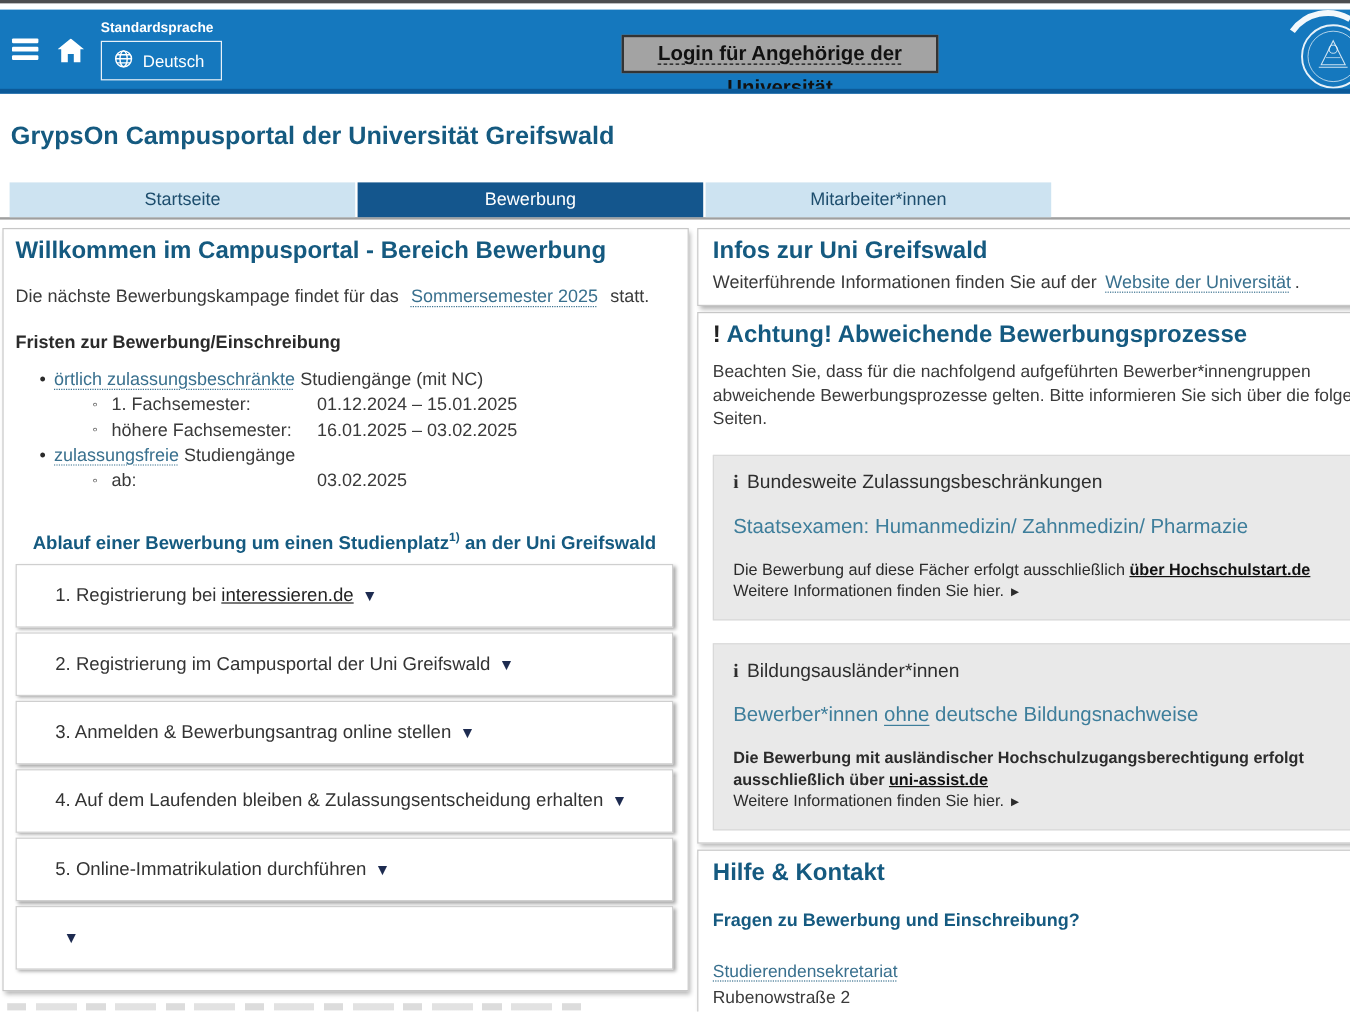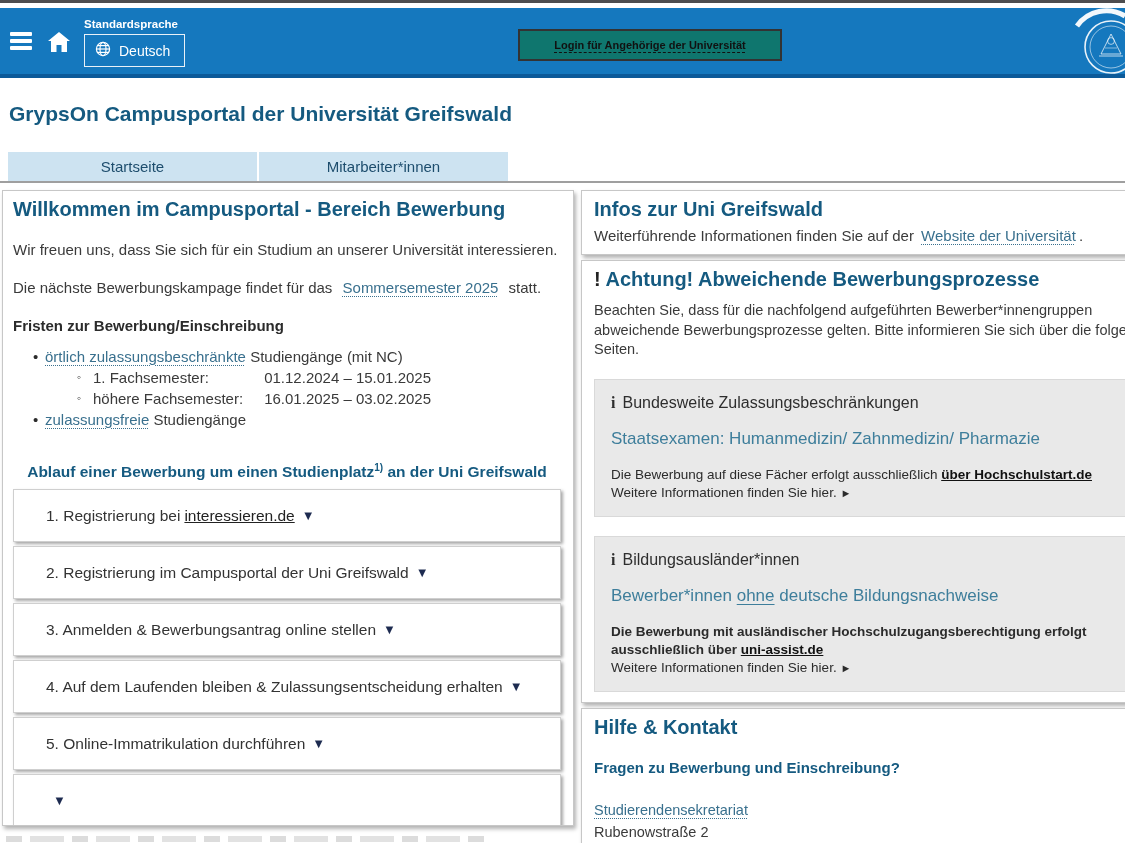--- a/index.html
+++ b/index.html
@@ -15,32 +15,32 @@
     border-bottom:4px solid #0c5a99; overflow:hidden; }
   .burger { position:absolute; left:10px; top:24px; width:22px; height:18px;
     cursor:pointer; }
   .burger span { display:block; height:4px; background:#fff; margin-bottom:3px; border-radius:1px; }
   .home-btn { position:absolute; left:48px; top:24px; width:22px; height:20px; cursor:pointer; }
   .lang-wrap { position:absolute; left:84px; top:10px; }
   .lang-label { color:#fff; font-size:11.5px; font-weight:bold; margin-bottom:4px; }
   .lang-btn { display:flex; align-items:center; gap:8px; border:1px solid #e8f1f8;
     padding:6px 14px 6px 10px; color:#fff; font-size:14px; cursor:pointer; background:transparent; }
   .login-btn { position:absolute; left:518px; top:21px; width:264px; height:32px;
-    background:#0f766e; border:2px solid #333; color:#111; font-weight:bold; font-size:11px;
+    background:#a3a3a3; border:2px solid #333; color:#111; font-weight:bold; font-size:17px;
     text-align:center; line-height:28px; cursor:pointer; }
   .login-btn span { text-decoration:underline dashed 1px; text-underline-offset:3px; }
   .brand { position:absolute; right:60px; top:17px; text-align:right; color:#fff; }
   .brand-l1 { font-size:15.5px; letter-spacing:1.5px; font-weight:bold; }
   .brand-l2 { font-size:12.5px; margin-top:3px; opacity:.95; }
   .seal { position:absolute; right:-32px; top:-4px; }
 
   
   .page-title { margin:24px 0 0 9px; font-size:21px; font-weight:bold; color:#155a80; }
   .tabbar { display:flex; margin:26px 0 0 8px; }
-  .tab { width:249px; height:29px; margin-right:2px; background:#cde3f1; color:#1d4d6d;
+  .tab { width:288px; height:29px; margin-right:2px; background:#cde3f1; color:#1d4d6d;
     font-size:15px; text-align:center; line-height:29px; cursor:pointer; }
   .tab.active { background:#14568d; color:#fff; }
   .tab-rule { border-top:2px solid #9f9f9f; margin-top:0; }
 
   
   .main { display:flex; align-items:flex-start; padding:7px 0 0 2px; }
   .panel { background:#fff; border:1px solid #c7c7c7; box-shadow:2px 3px 4px rgba(0,0,0,.30); }
   .left-col { width:572px; margin-right:7px; }
   .left-panel { width:572px; height:636px; padding:7px 12px 0 10px; overflow:hidden; }
   .right-col { flex:1; display:flex; flex-direction:column; }
@@ -140,31 +140,31 @@
         <line x1="40" y1="44" x2="52" y2="44" stroke-width=".7" opacity=".7"></line>
       </g>
     </svg>
   </div>
 </div>
 
 <h1 class="page-title">GrypsOn Campusportal der Universität Greifswald</h1>
 
 <div class="tabbar">
   <div class="tab">Startseite</div>
+  <div class="tab active">Bewerbung</div>
   <div class="tab">Mitarbeiter*innen</div>
 </div>
 <div class="tab-rule"></div>
 
 <div class="main">
 
   <div class="left-col">
     <div class="panel left-panel">
       <div class="welcome">
         <h2 class="sec">Willkommen im Campusportal - Bereich Bewerbung</h2>
-        <p style="margin-top:20px;">Wir freuen uns, dass Sie sich für ein Studium an unserer Universität interessieren.</p>
         <p>
           <span>Die nächste Bewerbungskampage findet für das</span>
           <a class="dotlink" style="margin:0 6px;">Sommersemester 2025</a>
           <span>statt.</span>
         </p>
       </div>
 
       <div class="fristen-h">Fristen zur Bewerbung/Einschreibung</div>
       <div class="blist">
         <div class="l1">
@@ -175,20 +175,24 @@
           <span class="sublabel">1. Fachsemester:</span>
           <span>01.12.2024 – 15.01.2025</span>
         </div>
         <div class="l2">
           <span class="sublabel">höhere Fachsemester:</span>
           <span>16.01.2025 – 03.02.2025</span>
         </div>
         <div class="l1">
           <a class="dotlink">zulassungsfreie</a>
           <span>Studiengänge</span>
+        </div>
+        <div class="l2">
+          <span class="sublabel">ab:</span>
+          <span>03.02.2025</span>
         </div>
       </div>
 
       <div class="process-h">
         <span>Ablauf einer Bewerbung um einen Studienplatz</span><sup>1)</sup><span> an der Uni Greifswald</span>
       </div>
 
       <div class="step">
         <span>1. Registrierung bei</span>
         <a class="lnk">interessieren.de</a>

